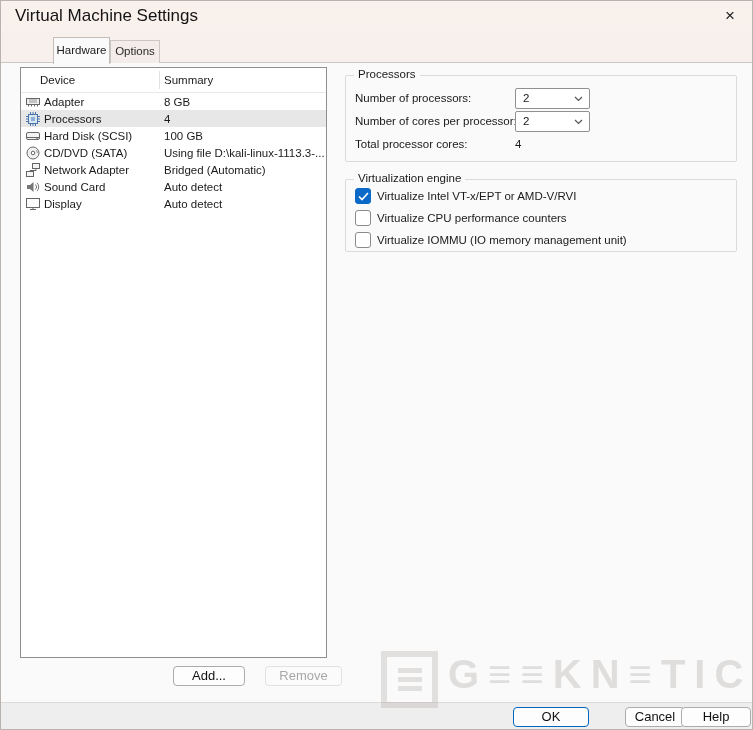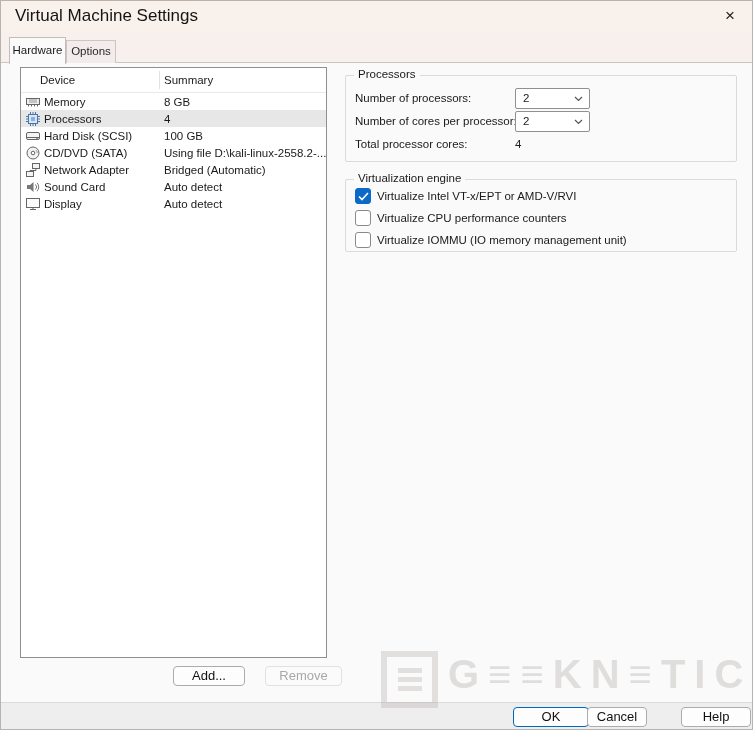--- a/index.html
+++ b/index.html
@@ -11,21 +11,21 @@
 
   
   .titlebar { position:absolute; left:0; top:0; width:100%; height:30px; background:#f9f1ec; }
   .titlebar .title { position:absolute; left:14px; top:0; line-height:30px; font-size:17px; color:#141414; }
   .close-btn { position:absolute; right:8px; top:3px; width:28px; height:24px; text-align:center;
                line-height:24px; font-size:17px; color:#222; cursor:default; }
 
   
   .tabstrip { position:absolute; left:0; top:30px; width:100%; height:32px; background:#f8f0ec;
               border-bottom:1px solid #ccc6c3; }
-  .tab { position:absolute; text-align:center; font-size:11.5px; }
+  .tab { position:absolute; text-align:center; font-size:11.5px;margin-left:44px; }
   .tab.active { left:8px; top:6px; width:57px; height:27px; background:#fafafa;
                 border:1px solid #c3bdba; border-bottom:none; line-height:25px; z-index:3; }
   .tab.inactive { left:65px; top:9px; width:50px; height:23px; background:#f3ecea;
                   border:1px solid #ccc6c3; border-bottom:none; line-height:21px; color:#2a2a2a; }
 
   
   .device-list { position:absolute; left:19px; top:66px; width:307px; height:591px;
                  background:#ffffff; border:1px solid #8f8f8f; }
   .list-header { position:relative; height:25px; border-bottom:1px solid #e9e9e9; }
   .list-header .hdr-device { position:absolute; left:19px; line-height:25px; }
@@ -64,21 +64,21 @@
                  position:relative; flex:0 0 16px; }
   .vm-checkbox svg { position:absolute; left:2px; top:3px; display:none; }
   .vm-checkbox.checked { background:#0b69c7; border-color:#0b69c7; }
   .vm-checkbox.checked svg { display:block; }
   .check-row .cb-label { margin-left:6px; white-space:nowrap; }
 
   
   .footer { position:absolute; left:0; top:701px; width:100%; height:29px; background:#efeeee;
             border-top:1px solid #dddbda; }
   .ok-btn { left:512px; top:706px; width:76px; }
-  .cancel-btn { left:586px; top:706px; width:60px; }
+  .cancel-btn { left:624px; top:706px; width:60px; }
   .help-btn { left:680px; top:706px; width:70px; }
 
   
   .watermark { position:absolute; z-index:40; pointer-events:none; }
   .wm-logo { left:380px; top:650px; width:57px; height:57px; border:6px solid rgba(167,159,155,0.28);
              display:flex; flex-direction:column; justify-content:center; align-items:center; gap:4px; }
   .wm-bar { width:24px; height:5px; background:rgba(167,159,155,0.28); }
   .wm-text { left:447px; top:651px; width:310px; font-size:40px; font-weight:bold; letter-spacing:9px;
              color:rgba(167,159,155,0.30); white-space:nowrap; overflow:hidden; }
 
@@ -112,21 +112,21 @@
           <svg width="16" height="16" viewBox="0 0 16 16">
               <rect x="1.5" y="4.5" width="13" height="6" fill="#eeeeee" stroke="#666"></rect>
               <line x1="4" y1="6" x2="12" y2="6" stroke="#999"></line>
               <line x1="4" y1="8" x2="12" y2="8" stroke="#999"></line>
               <line x1="3.5" y1="10.5" x2="3.5" y2="12.5" stroke="#666"></line>
               <line x1="6.5" y1="10.5" x2="6.5" y2="12.5" stroke="#666"></line>
               <line x1="9.5" y1="10.5" x2="9.5" y2="12.5" stroke="#666"></line>
               <line x1="12.5" y1="10.5" x2="12.5" y2="12.5" stroke="#666"></line>
             </svg>
         </span>
-        <span class="dev-label">Memory</span>
+        <span class="dev-label">Adapter</span>
         <span class="dev-summary">8 GB</span>
       </div>
 
       <div class="dev-row selected">
         <span class="icon">
           <svg width="16" height="16" viewBox="0 0 16 16">
               <rect x="3.5" y="3.5" width="9" height="9" fill="#dbe7f3" stroke="#4a76ad"></rect>
               <rect x="6" y="6" width="4" height="4" fill="#8fb0d6"></rect>
               <g stroke="#4a76ad">
                 <line x1="5.5" y1="1" x2="5.5" y2="3"></line>
@@ -162,21 +162,21 @@
 
       <div class="dev-row">
         <span class="icon">
           <svg width="16" height="16" viewBox="0 0 16 16">
               <circle cx="8" cy="8" r="6" fill="#f2f2f2" stroke="#666"></circle>
               <circle cx="8" cy="8" r="1.8" fill="#ffffff" stroke="#666"></circle>
               <path d="M11 5 A4.3 4.3 0 0 1 12.3 8" fill="none" stroke="#999"></path>
             </svg>
         </span>
         <span class="dev-label">CD/DVD (SATA)</span>
-        <span class="dev-summary">Using file D:\kali-linux-2558.2-...</span>
+        <span class="dev-summary">Using file D:\kali-linux-1113.3-...</span>
       </div>
 
       <div class="dev-row">
         <span class="icon">
           <svg width="16" height="16" viewBox="0 0 16 16">
               <rect x="7.5" y="1.5" width="7" height="5" fill="#f4f4f4" stroke="#666"></rect>
               <rect x="1.5" y="9.5" width="7" height="5" fill="#f4f4f4" stroke="#666"></rect>
               <polyline points="11,6.5 11,8.5 5,8.5 5,9.5" fill="none" stroke="#666"></polyline>
             </svg>
         </span>

